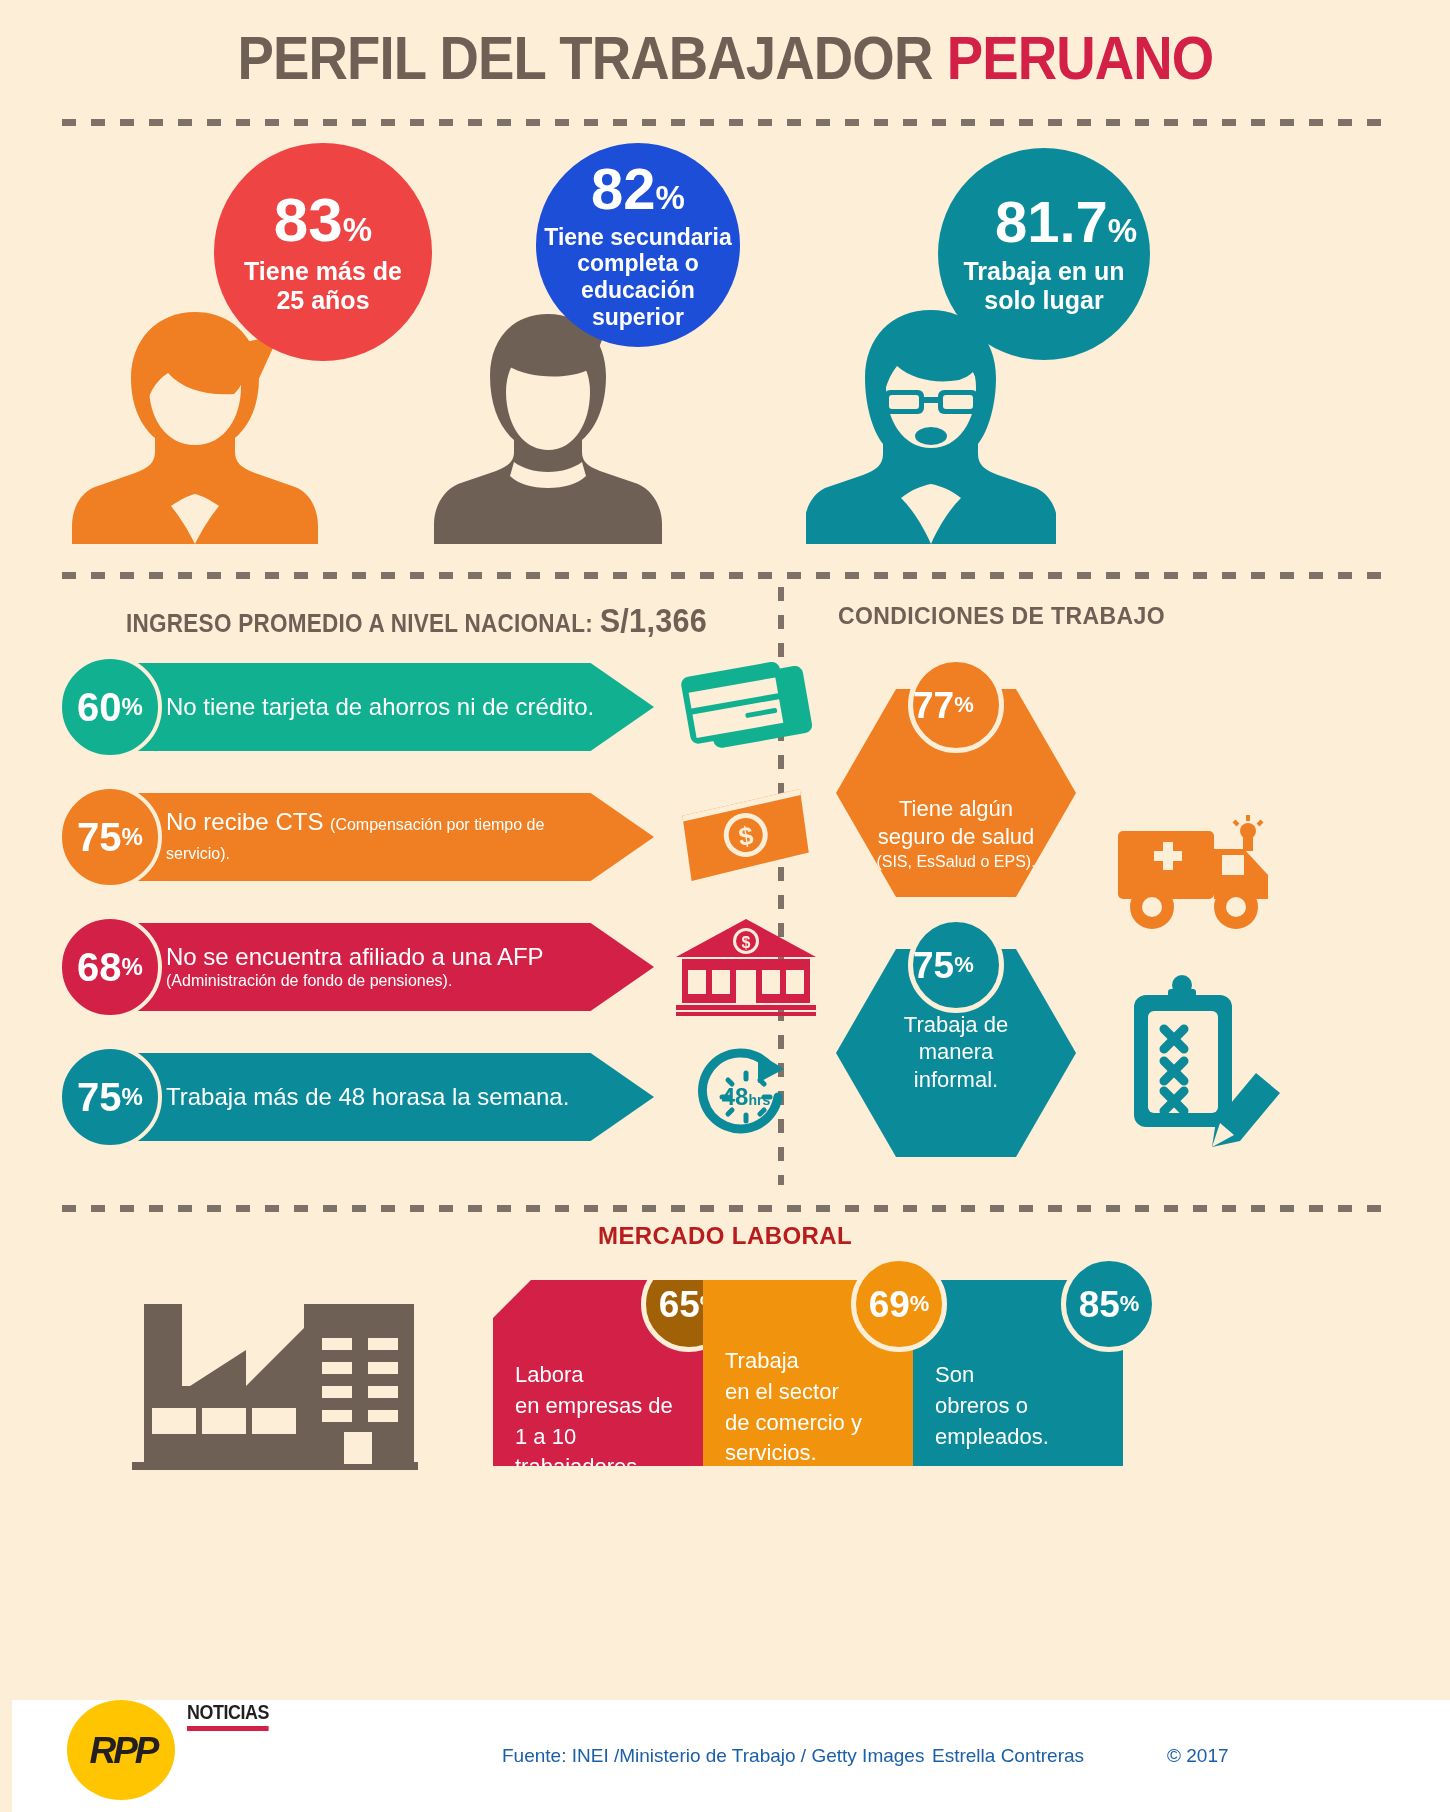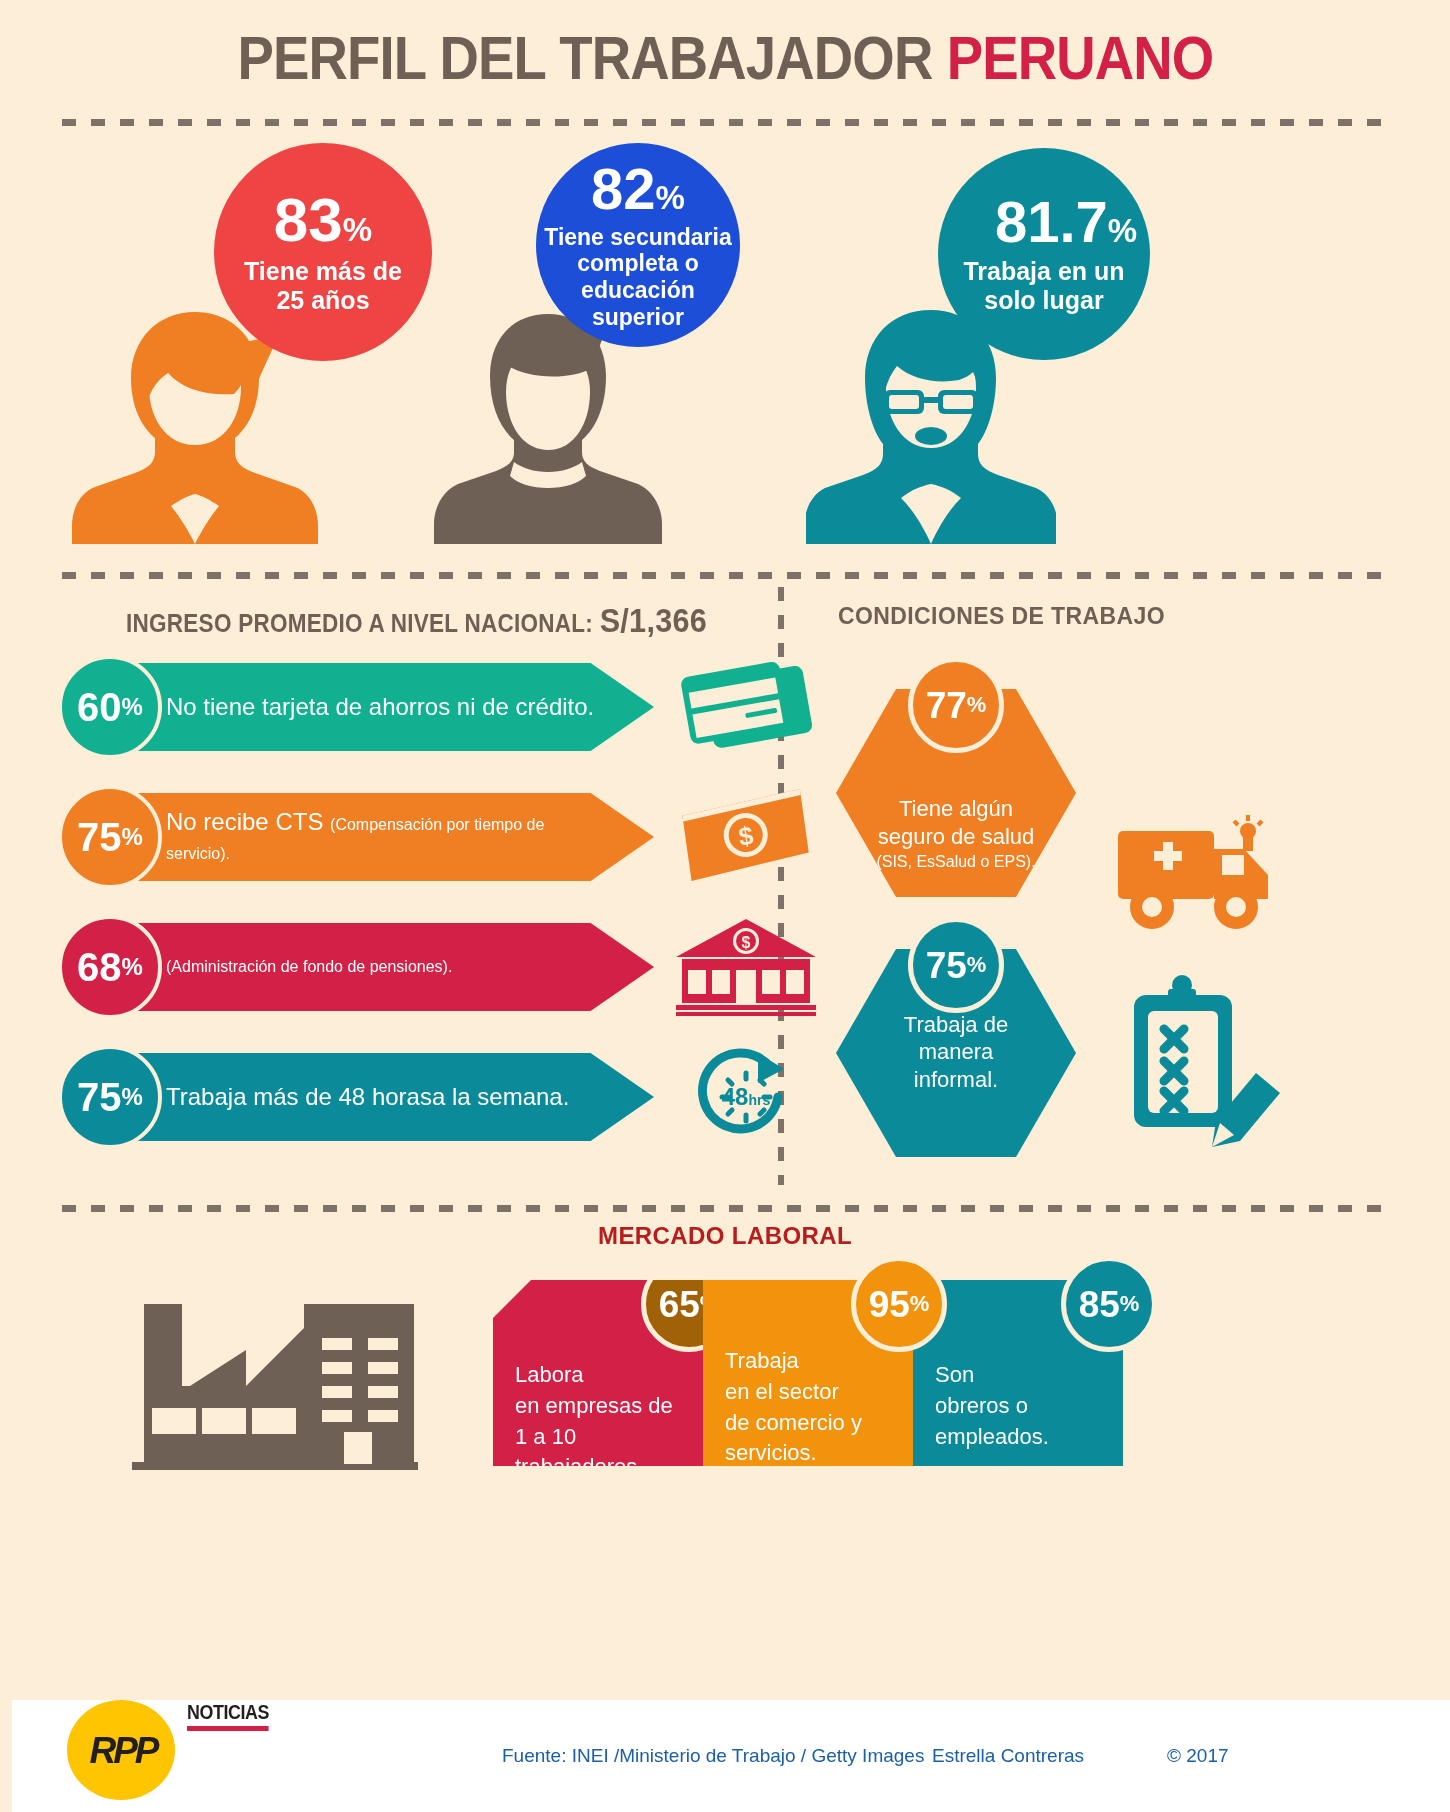--- a/index.html
+++ b/index.html
@@ -108,21 +108,21 @@
     width: 240px; height: 208px;
     clip-path: polygon(25% 0, 75% 0, 100% 50%, 75% 100%, 25% 100%, 0 50%);
     display: flex; flex-direction: column; align-items: center;
     justify-content: flex-end; padding-bottom: 24px; color: #fff; text-align: center;
   }
   .hex .l1 { font-size: 22px; line-height: 1.25; }
   .hex .l2 { font-size: 16px; line-height: 1.3; margin-top: 2px; }
   .hex-badge {
     position: absolute; left: 72px; top: -32px; width: 96px; height: 96px;
     border-radius: 50%; border: 5px solid #fdeed8; color: #fff;
-    display: flex; align-items: center; justify-content: center; z-index: 4;
+    display: flex; align-items: center; justify-content: flex-start; z-index: 4;
   }
   .hex-badge .n { font-size: 37px; font-weight: bold; line-height: 1; }
   .hex-badge .s { font-size: 22px; font-weight: bold; }
   .h1 { left: 836px; top: 110px; }
   .h2 { left: 836px; top: 370px; }
   .hexicon { position: absolute; }
 
   
   .bottom { position: relative; height: 330px; }
   .market-head {
@@ -276,20 +276,21 @@
         <circle cx="80" cy="50" r="22" fill="#fdeed8"></circle>
         <circle cx="80" cy="50" r="17"></circle>
         <text x="80" y="60" font-size="26" font-weight="bold" fill="#fdeed8" text-anchor="middle" font-family="Liberation Sans, sans-serif">$</text>
       </g>
     </svg>
   </div>
 
   <div class="arrow-row r3">
     <div class="arrow-bar" style="background:#d32047"></div>
     <div class="arrow-text">
+      <div class="t1">No se encuentra afiliado a una AFP</div>
       <div class="t2">(Administración de fondo de pensiones).</div>
     </div>
     <div class="arrow-badge" style="background:#d32047">
       <span class="n">68</span>
         <span class="s">%</span>
     </div>
     <svg class="arrow-icon" viewBox="0 0 160 104">
       <g fill="#d32047">
         <path d="M80 4 L150 42 L10 42 Z"></path>
         <circle cx="80" cy="26" r="13" fill="#fdeed8"></circle>
@@ -433,21 +434,21 @@
         <span class="n">65</span>
           <span class="s">%</span>
       </div>
     </div>
     <div class="mcard" style="background:#f2930d">
       <div class="txt" style="top:66px; white-space:pre-line">Trabaja
 en el sector
 de comercio y
 servicios.</div>
       <div class="mbadge" style="background:#f2930d">
-        <span class="n">95</span>
+        <span class="n">69</span>
           <span class="s">%</span>
       </div>
     </div>
     <div class="mcard" style="background:#0b8b99">
       <div class="txt" style="white-space:pre-line">Son
 obreros o
 empleados.</div>
       <div class="mbadge" style="background:#0b8b99">
         <span class="n">85</span>
           <span class="s">%</span>

